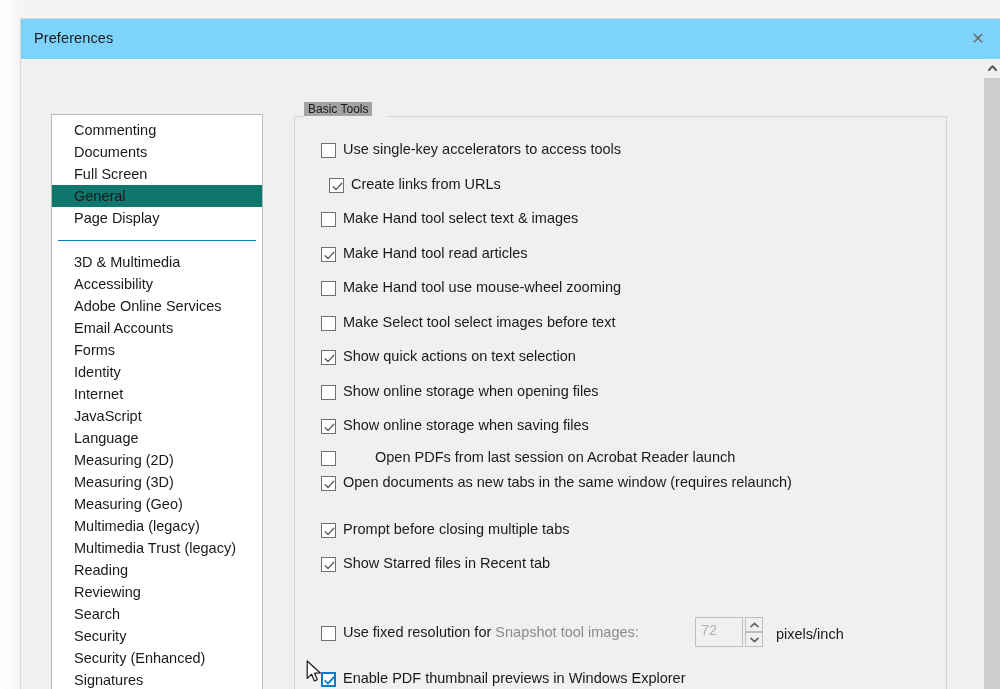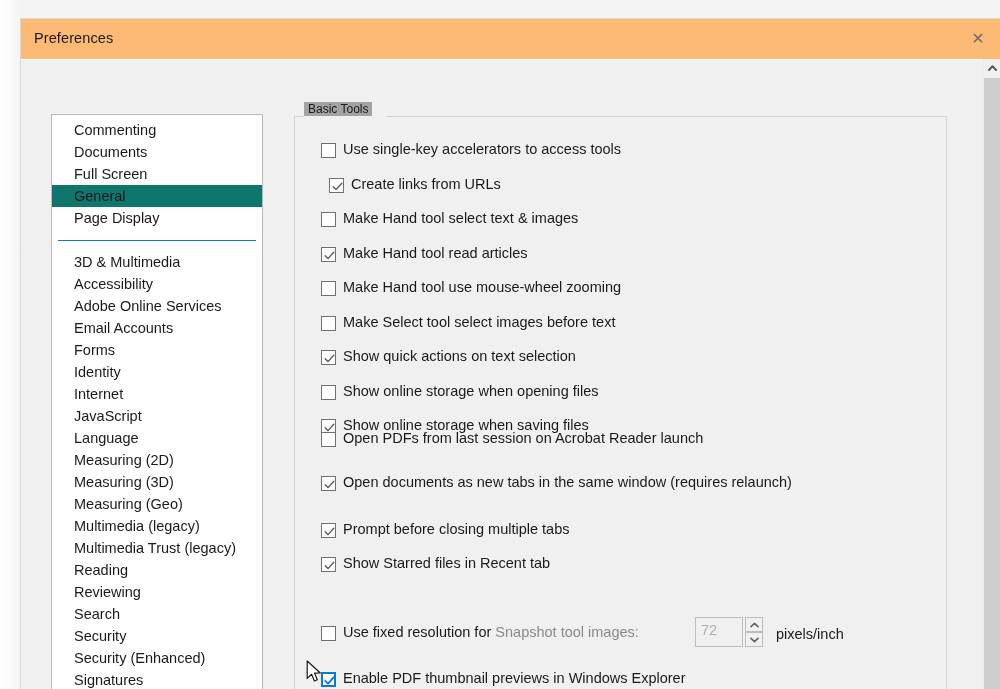--- a/index.html
+++ b/index.html
@@ -36,21 +36,21 @@
     box-sizing: border-box;
     overflow: hidden;
   }
 
   
   #titlebar {
     position: absolute;
     left: 0; top: 0;
     width: 980px;
     height: 40px;
-    background: #fdba74;
+    background: #7dd3fc;
     border-bottom: 1px solid #ffffff;
   }
   #dialog-title {
     position: absolute;
     left: 13px;
     top: 11px;
     font-size: 14.5px;
     color: #1a1a1a;
     letter-spacing: 0.1px;
     white-space: nowrap;
@@ -403,21 +403,21 @@
         <span class="cb-label">Show online storage when opening files</span>
       </div>
       <div class="cb-row" style="top: 397px;">
         <span class="cb-box">
           <svg width="13" height="13" viewBox="0 0 13 13">
             <path d="M2.2 6.8 L5.0 9.6 L10.8 3.2" fill="none" stroke="#5a5a5a" stroke-width="1.35" stroke-linecap="round" stroke-linejoin="round"></path>
           </svg>
         </span>
         <span class="cb-label">Show online storage when saving files</span>
       </div>
-      <div class="cb-row" style="top: 410px;">
+      <div class="cb-row" style="top: 429px; gap: 32px;">
         <span class="cb-box"></span>
         <span class="cb-label">Open PDFs from last session on Acrobat Reader launch</span>
       </div>
       <div class="cb-row" style="top: 454px;">
         <span class="cb-box">
           <svg width="13" height="13" viewBox="0 0 13 13">
             <path d="M2.2 6.8 L5.0 9.6 L10.8 3.2" fill="none" stroke="#5a5a5a" stroke-width="1.35" stroke-linecap="round" stroke-linejoin="round"></path>
           </svg>
         </span>
         <span class="cb-label">Open documents as new tabs in the same window (requires relaunch)</span>

